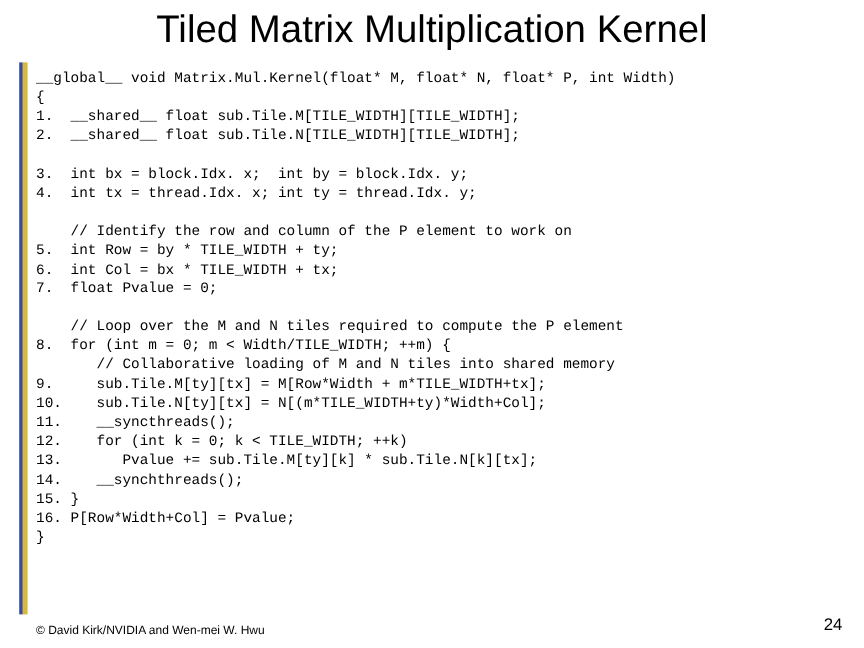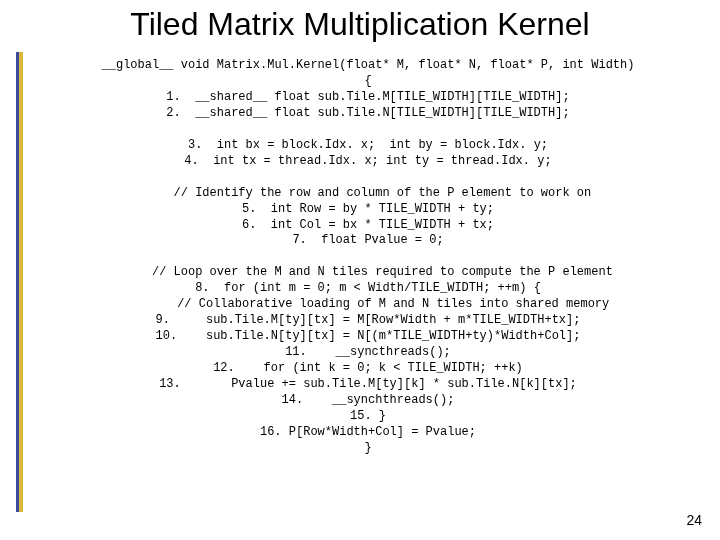--- a/index.html
+++ b/index.html
@@ -1,15 +1,15 @@
 <!DOCTYPE html>
 <html><head>
 <meta charset="utf-8">
 <style>
-* { margin: 0; padding: 0; box-sizing: border-box; text-align: center; }
+* { margin: 0; padding: 0; box-sizing: border-box; }
 body {
   width: 720px;
   height: 540px;
   background: #fff;
   position: relative;
   font-family: Arial, sans-serif;
   overflow: hidden;
 }
 .accent-bar {
   position: absolute;
@@ -86,15 +86,16 @@
 10.    sub.Tile.N[ty][tx] = N[(m*TILE_WIDTH+ty)*Width+Col];
 11.    __syncthreads();
 12.    for (int k = 0; k &lt; TILE_WIDTH; ++k)
 13.       Pvalue += sub.Tile.M[ty][k] * sub.Tile.N[k][tx];
 14.    __synchthreads();
 15. }
 16. P[Row*Width+Col] = Pvalue;
 }</div>
 
 <div class="footer">
+  <div>© David Kirk/NVIDIA and Wen-mei W. Hwu</div>
 </div>
 
 <div class="page-num">24</div>
 
 </body></html>

